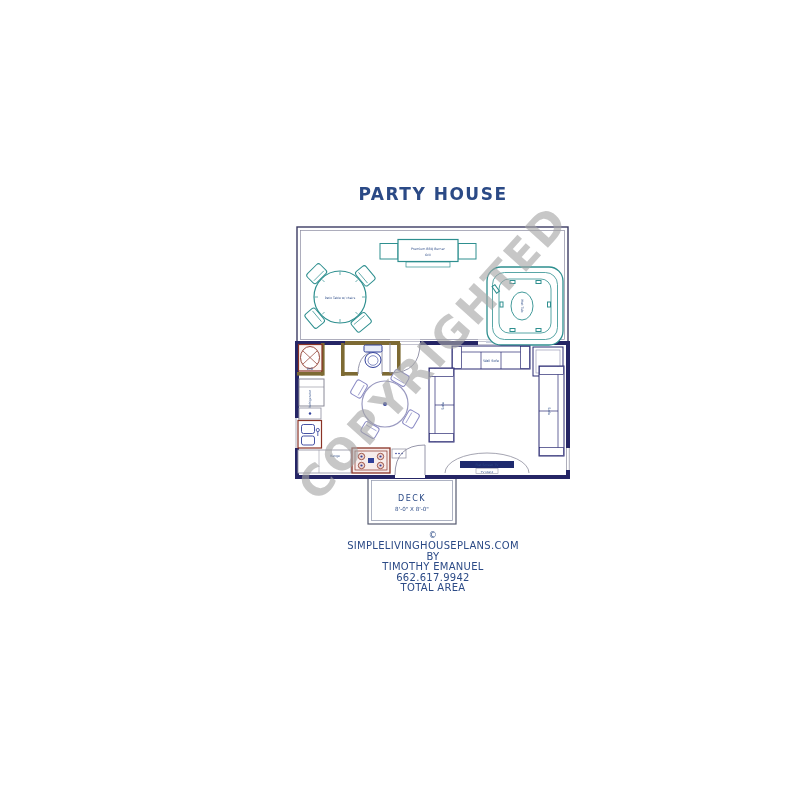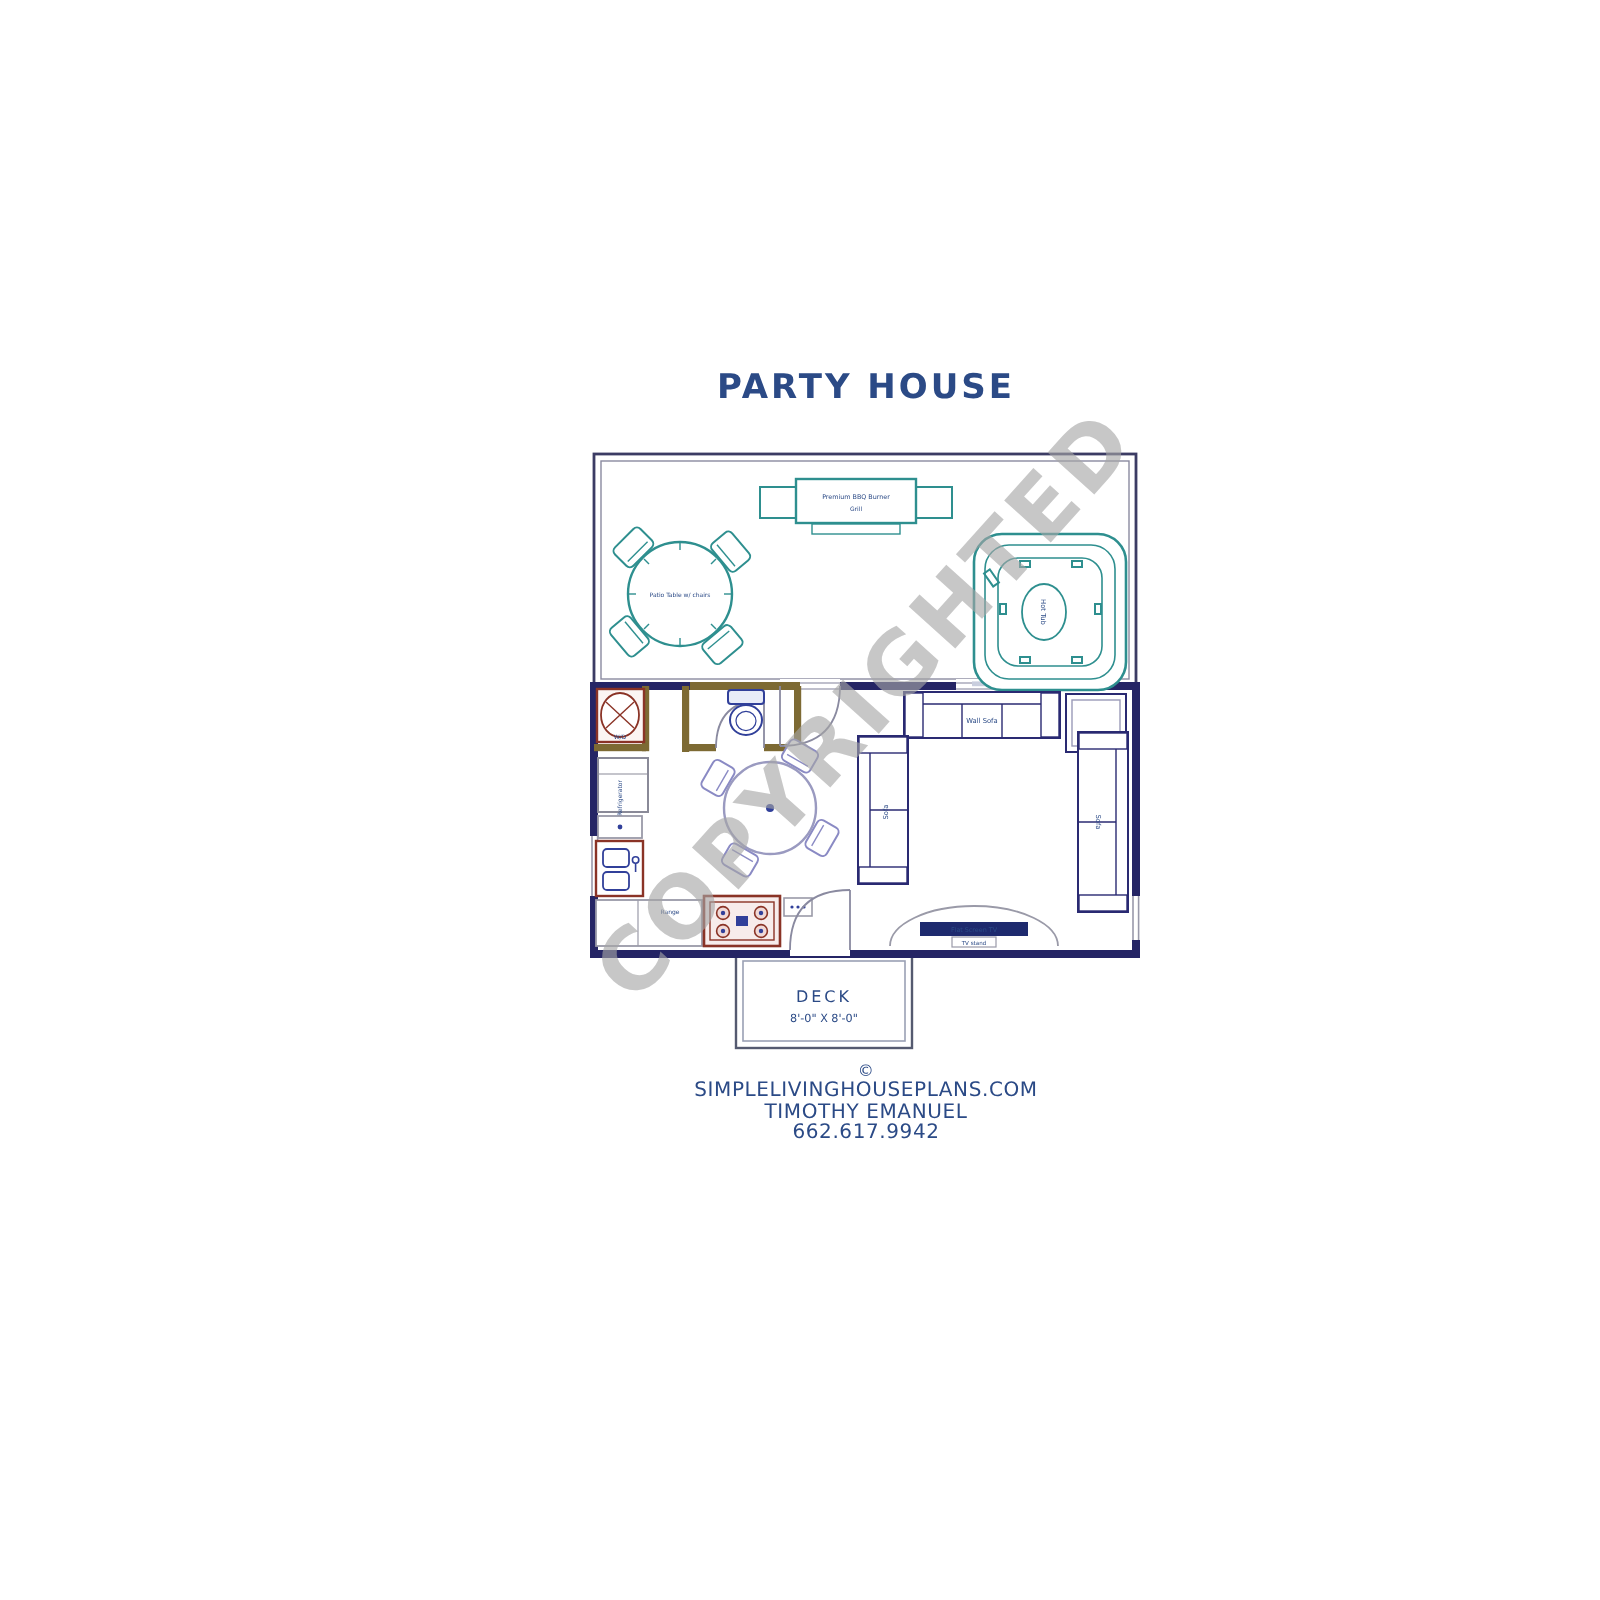--- a/index.html
+++ b/index.html
@@ -262,17 +262,19 @@
       <line x1="137" y1="253" x2="137" y2="223"></line>
       <path d="M107,253 Q107,223 137,223"></path>
     </g>
   </svg>
 
   <div class="watermark">COPYRIGHTED</div>
 
   <div class="footer">
     <div class="copyright-symbol">©</div>
     <div>SIMPLELIVINGHOUSEPLANS.COM</div>
+    <div>BY</div>
     <div>TIMOTHY EMANUEL</div>
     <div>662.617.9942</div>
+    <div>TOTAL AREA</div>
   </div>
 
 </div>
 
 </body></html>

